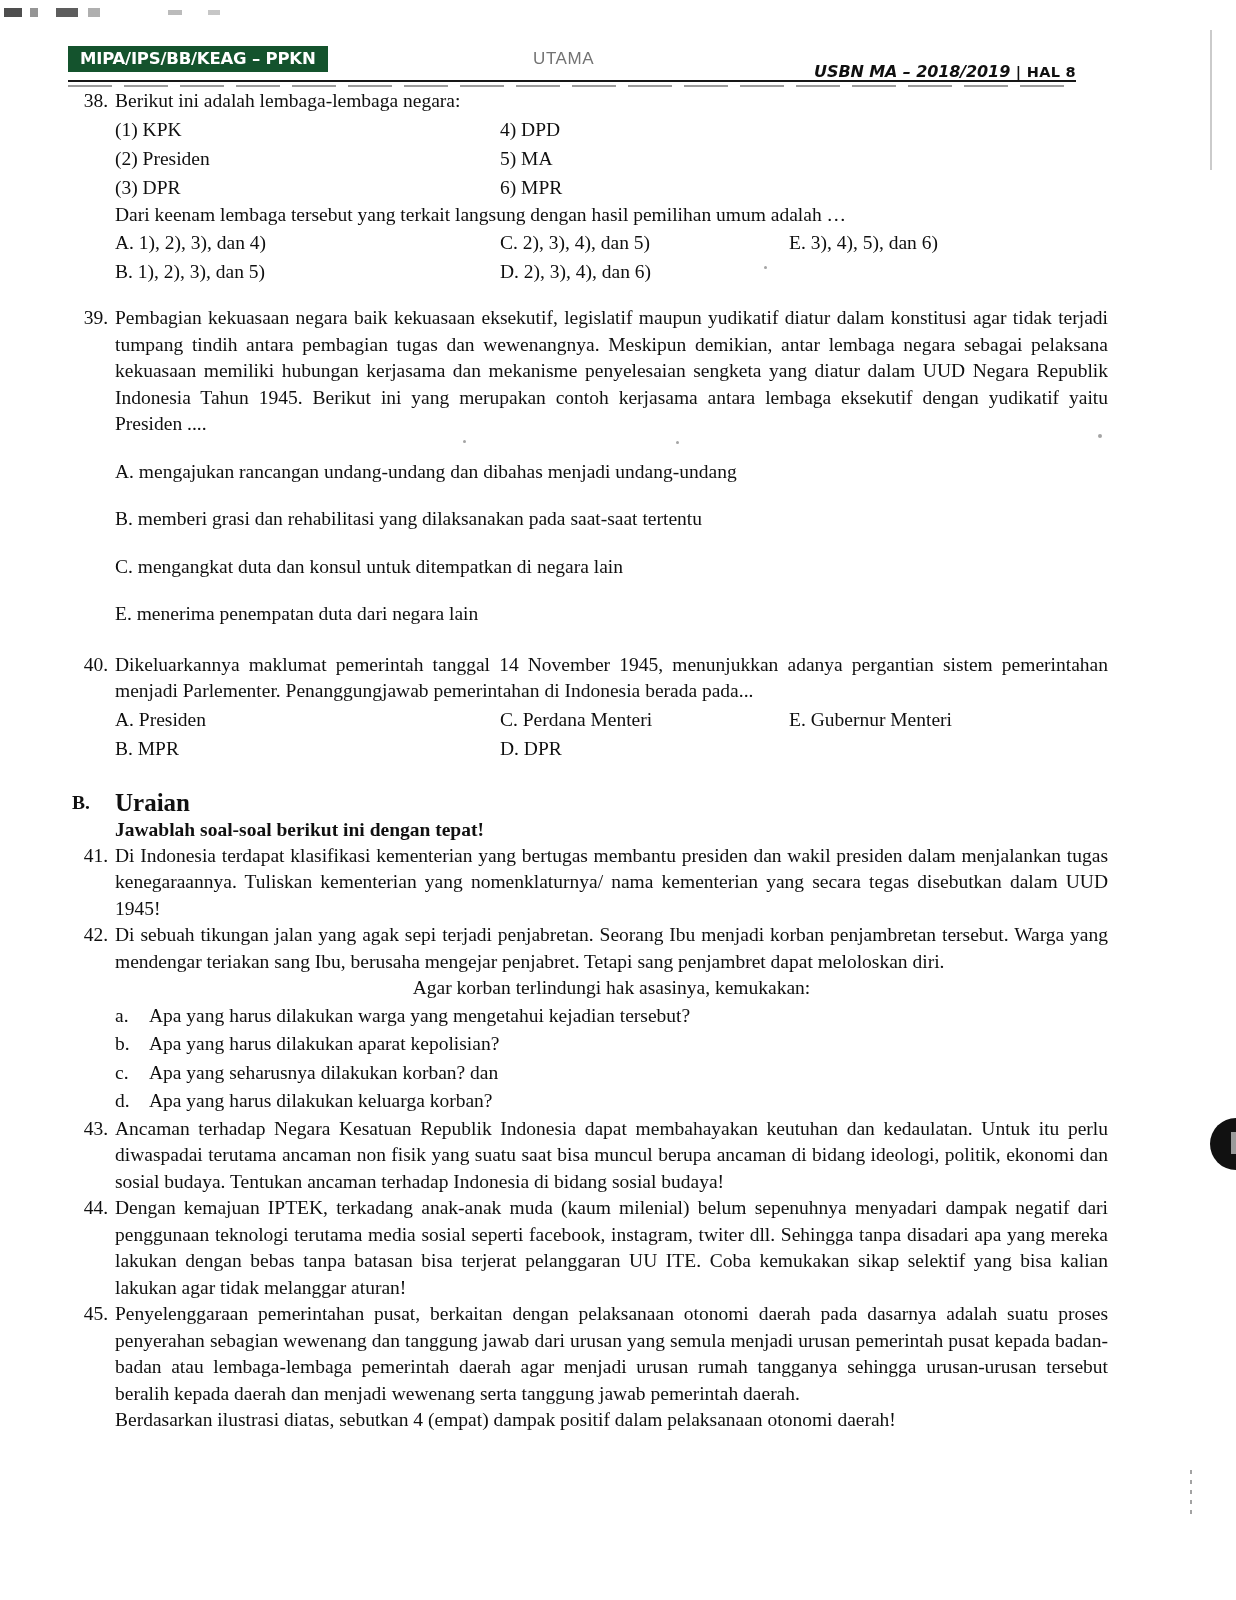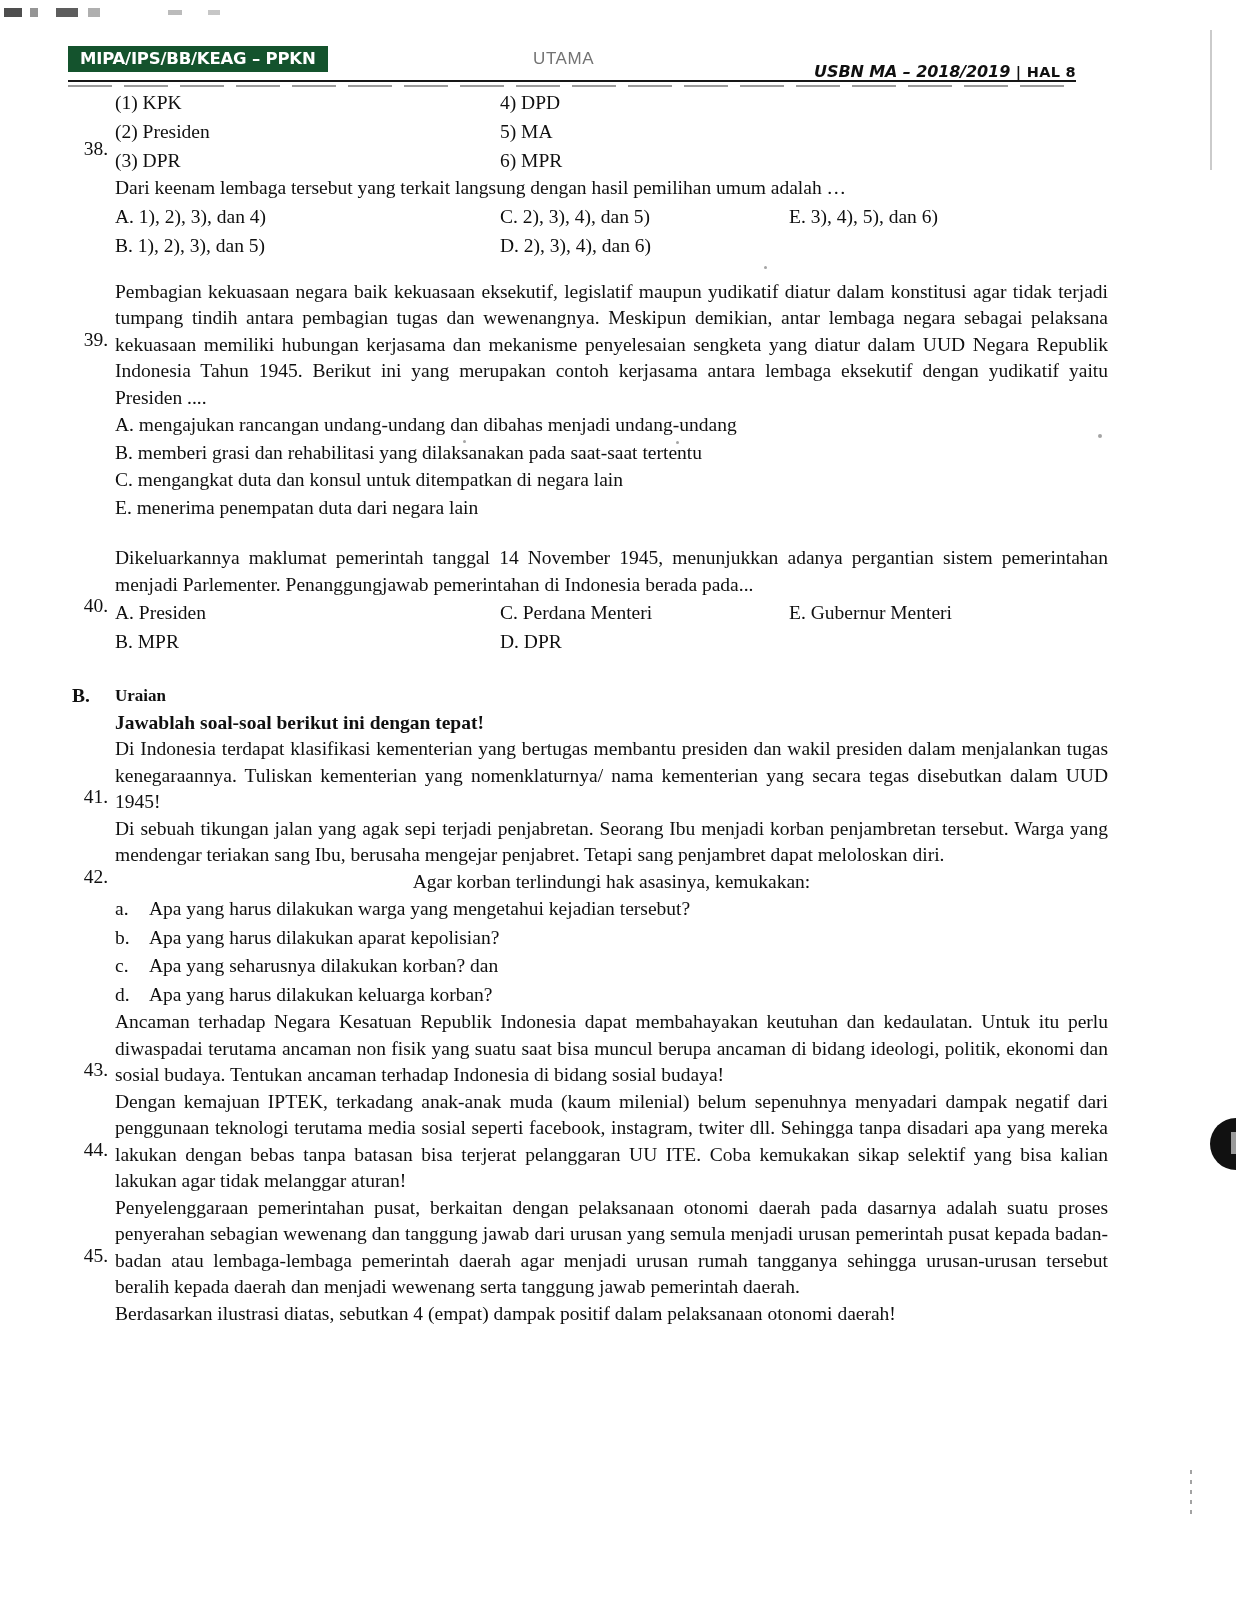--- a/index.html
+++ b/index.html
@@ -172,21 +172,20 @@
     margin-bottom: 0;
   }
   .q-num {
     position: absolute;
     left: 68px;
     top: 0;
     width: 40px;
     text-align: right;
     font-size: 19.5px;
     line-height: 26.5px;
-    margin-top: 48px;
   }
   .q-body {
     font-size: 19.5px;
     line-height: 26.5px;
     text-align: justify;
     text-justify: inter-word;
   }
   .q-body.nojust { text-align: center; }
   .q-lead {
     font-size: 19.5px;
@@ -215,20 +214,21 @@
     line-height: 29px;
   }
   .opt-a { width: 385px; flex: none; }
   .opt-c { width: 289px; flex: none; }
   .opt-e { flex: 1; }
 
   
   .opt-line {
     font-size: 19.5px;
     line-height: 27.5px;
+    margin-top: 20px;
   }
 
   
   .subitem {
     position: relative;
     padding-left: 34px;
     font-size: 19.5px;
     line-height: 28.5px;
   }
   .subitem .sub-mark {
@@ -247,21 +247,21 @@
   .section-b .sec-letter {
     position: absolute;
     left: 72px;
     top: 0;
     font-weight: 700;
     font-size: 19.5px;
     line-height: 27px;
   }
   .sec-title {
     font-weight: 700;
-    font-size: 17px;
+    font-size: 25px;
     line-height: 27px;
   }
   .sec-sub {
     font-weight: 700;
     font-size: 19.5px;
     line-height: 27px;
   }
   .gap-md { height: 19px; }
   .gap-lg { height: 24px; }
 </style>
@@ -289,20 +289,21 @@
       <span class="hal">HAL 8</span>
     </div>
     <div class="hdr-rule"></div>
     <div class="hdr-rule-dash"></div>
   </div>
 
   <div class="content">
 
     <div class="q">
       <div class="q-num">38.</div>
+      <div class="q-lead">Berikut ini adalah lembaga-lembaga negara:</div>
       <div class="pairs">
         <div class="pair-row">
           <span class="pair-left">(1) KPK</span>
           <span class="pair-right">4) DPD</span>
         </div>
         <div class="pair-row">
           <span class="pair-left">(2) Presiden</span>
           <span class="pair-right">5) MA</span>
         </div>
         <div class="pair-row">

